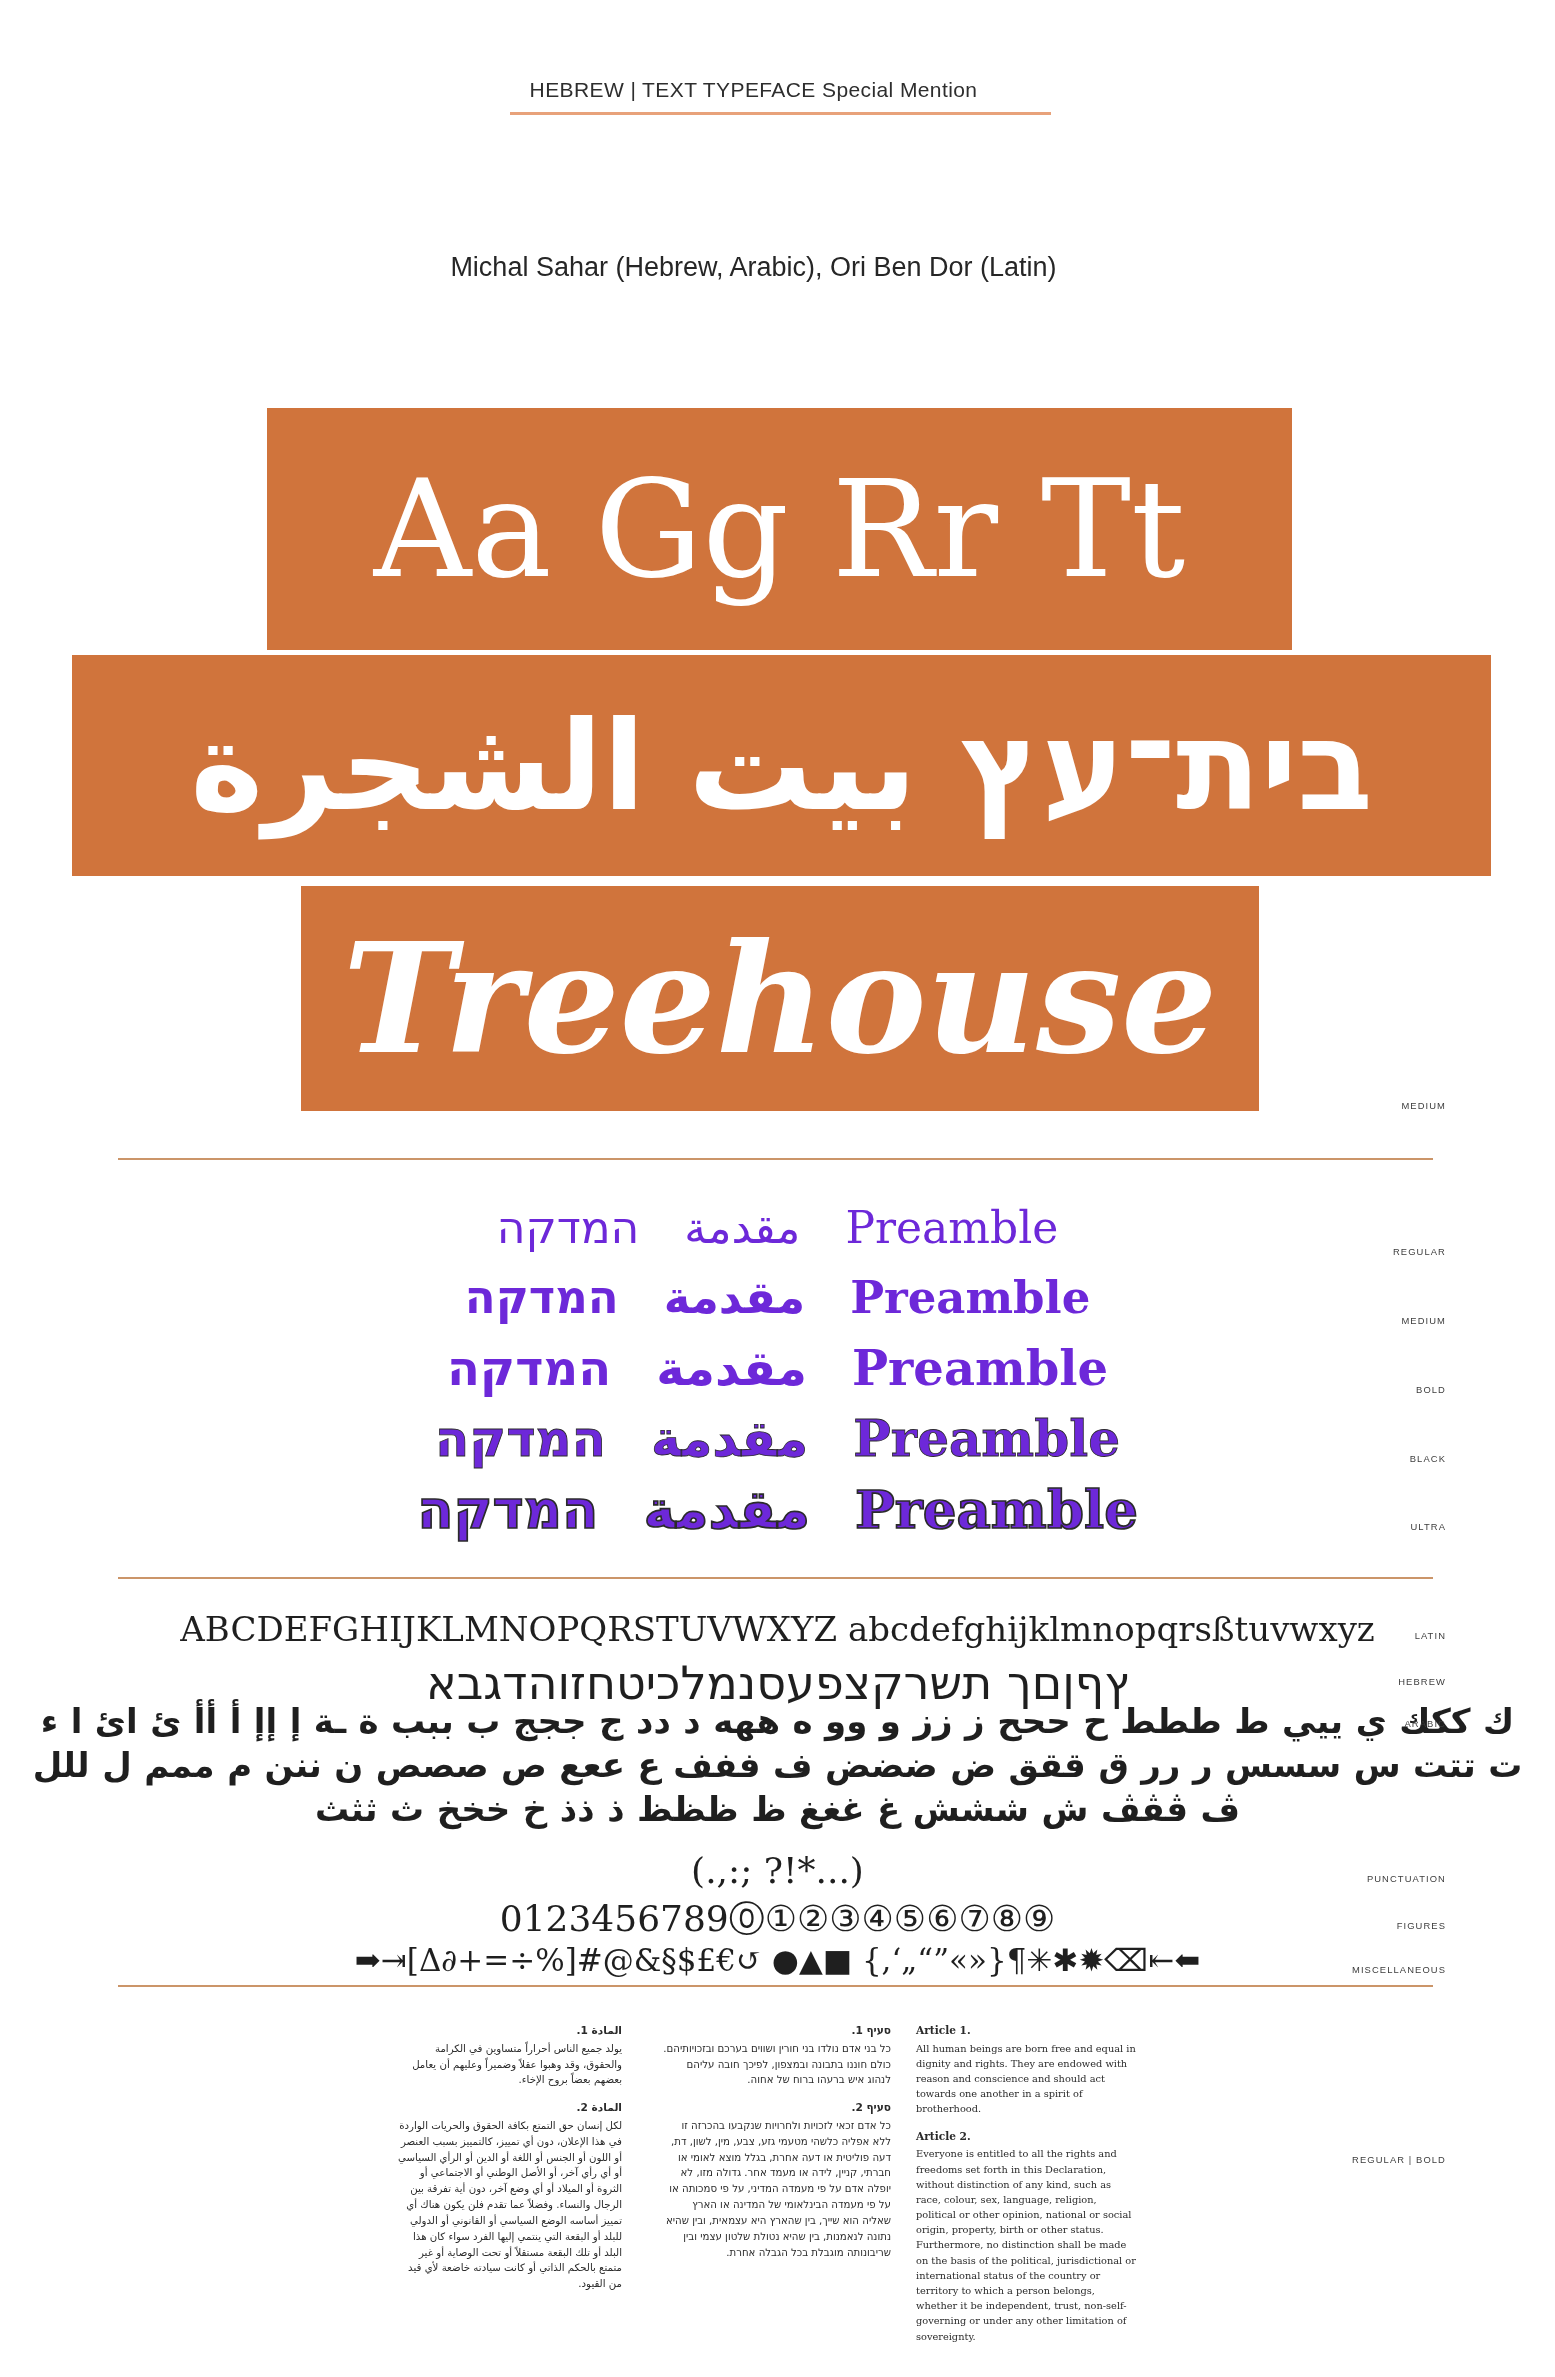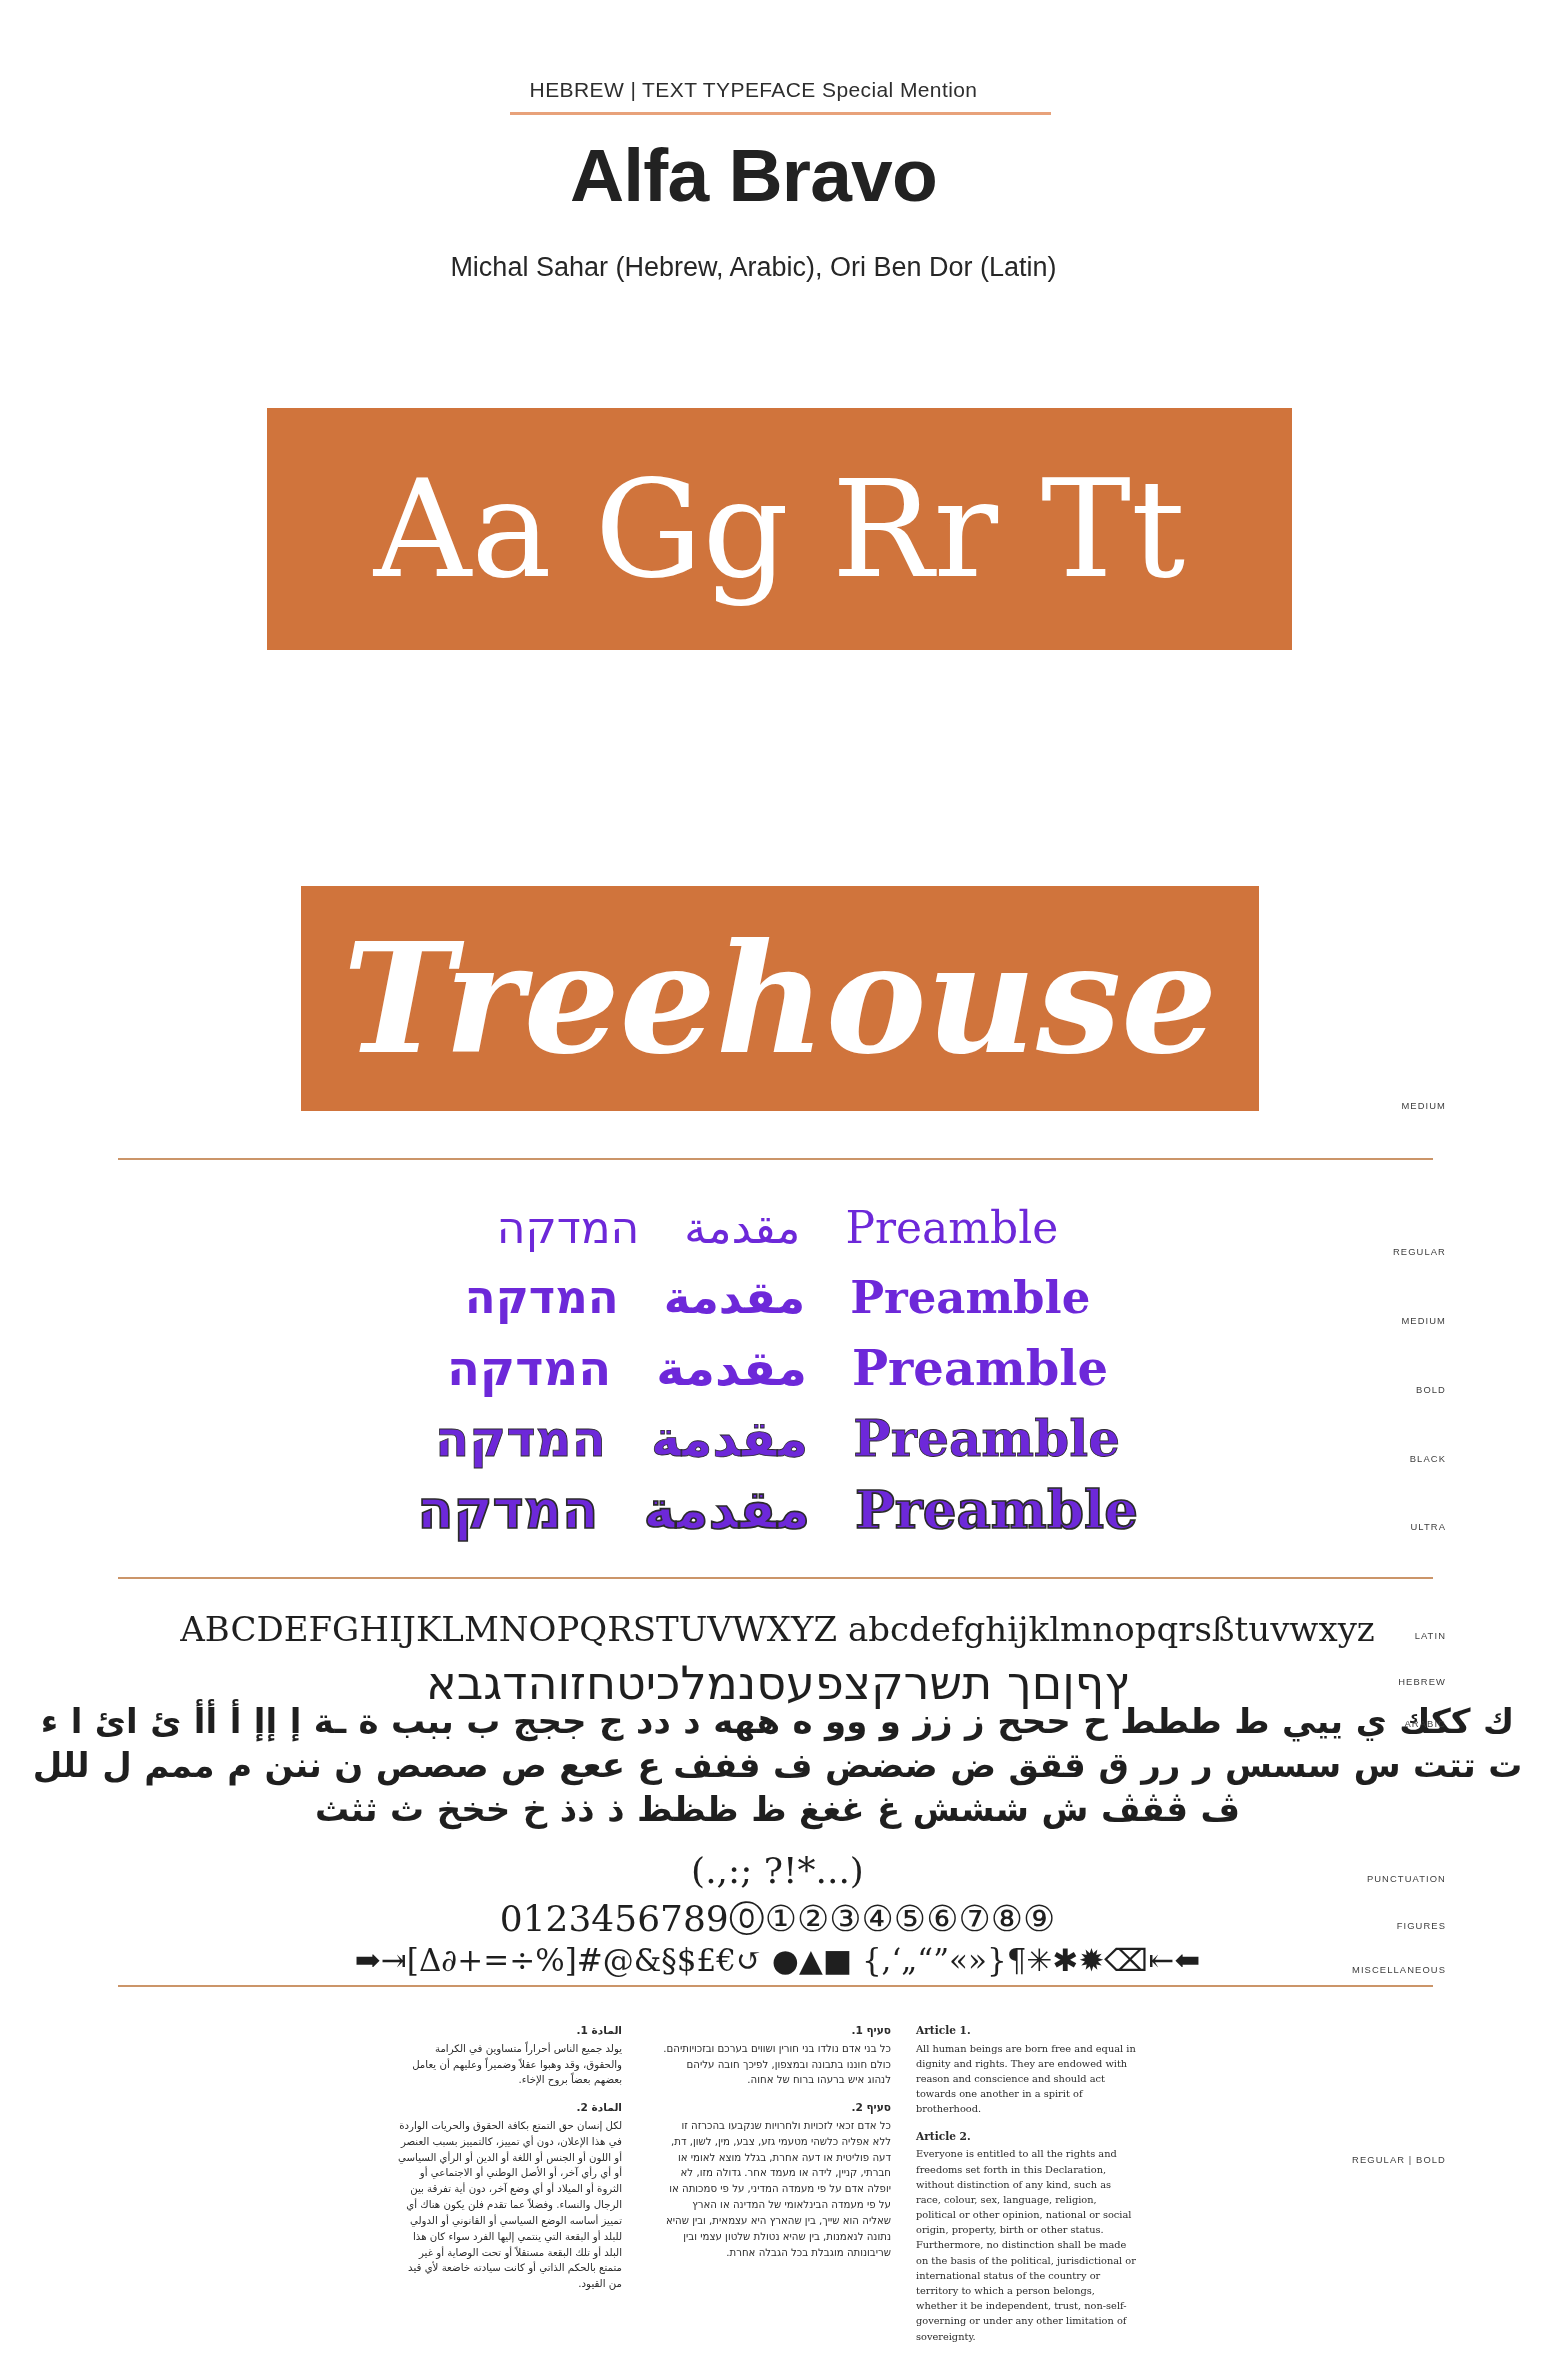--- a/index.html
+++ b/index.html
@@ -65,25 +65,27 @@
   .col-en{left:916px;width:221px;font-family:"DejaVu Serif",serif;font-size:9.8px;}
   .col-en h4{font-family:"DejaVu Serif",serif;}
 </style>
 </head>
 <body>
 
 <div id="page">
 
   <div class="abs ctr eyebrow">HEBREW | TEXT TYPEFACE  Special Mention</div>
   <div class="abs eyebrow-rule"></div>
-  <div class="abs ctr title">Alfa Bravo</div>
   <div class="abs ctr byline">Michal Sahar (Hebrew, Arabic), Ori Ben Dor (Latin)</div>
 
   <div class="block b1">
     <span>Aa Gg Rr Tt</span>
+  </div>
+  <div class="block b2">
+    <span>בית־עץ بيت الشجرة</span>
   </div>
   <div class="block b3">
     <span>Treehouse</span>
   </div>
   <div class="side-label" style="top:1100px;">MEDIUM</div>
 
   <div class="rule" style="top:1158px;"></div>
 
   <div class="wrow w0">
     <span class="he">הקדמה</span>

